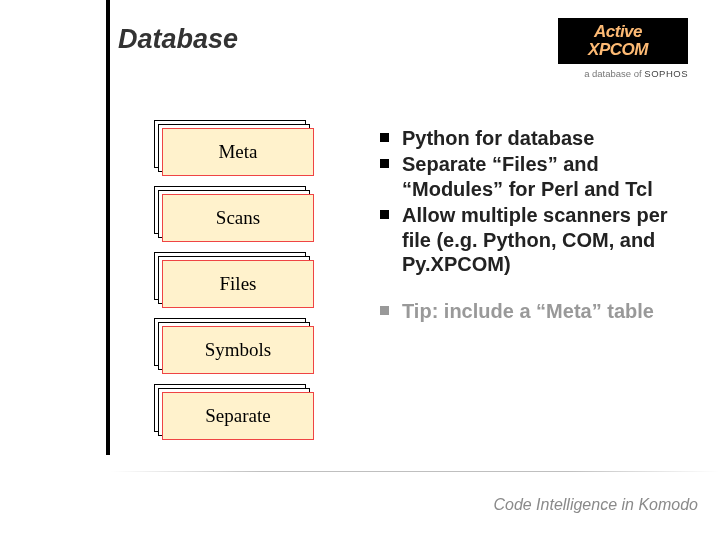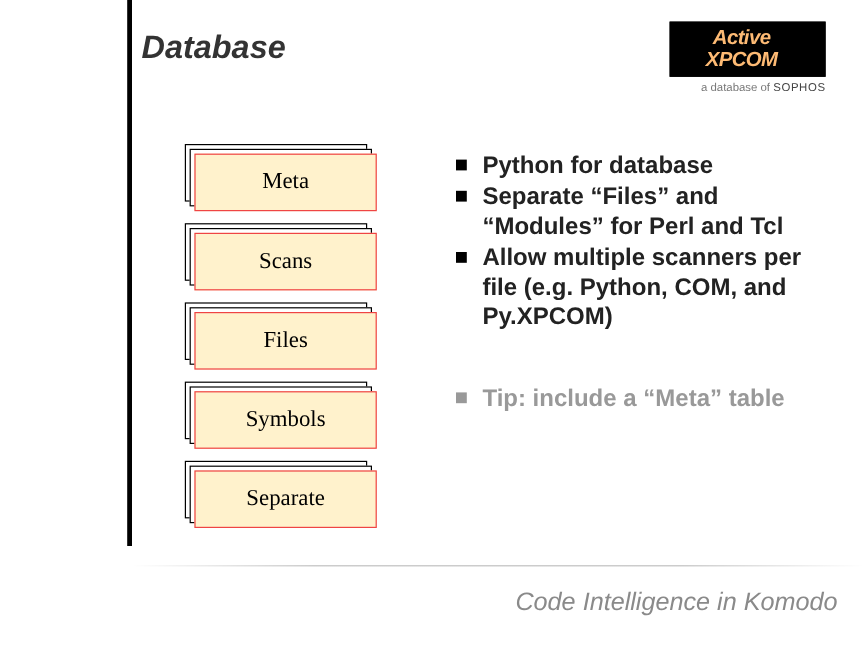--- a/index.html
+++ b/index.html
@@ -122,36 +122,36 @@
   }
   .bullets li::before {
     content: "";
     position: absolute;
     left: 0;
     top: 7px;
     width: 9px;
     height: 9px;
     background: #000000;
   }
-  .bullets li.tip { color: #999999; margin-top: 44px; }
+  .bullets li.tip { color: #999999; margin-top: 23px; }
   .bullets li.tip::before { background: #999999; }
 
   .bottom-rule {
     position: absolute;
     left: 110px;
     right: 0;
     bottom: 68px;
     height: 1px;
     background: linear-gradient(to right, rgba(0,0,0,0), rgba(0,0,0,0.25) 25%, rgba(0,0,0,0.25) 75%, rgba(0,0,0,0));
   }
   .footer-text {
     position: absolute;
     right: 22px;
     bottom: 26px;
-    font-size: 21px;
+    font-size: 16px;
     font-style: italic;
     color: #8a8a8a;
     font-family: Verdana, Arial, sans-serif;
     text-align: right;
   }
 </style>
 </head>
 <body>
 
 <div class="left-bar"></div>

